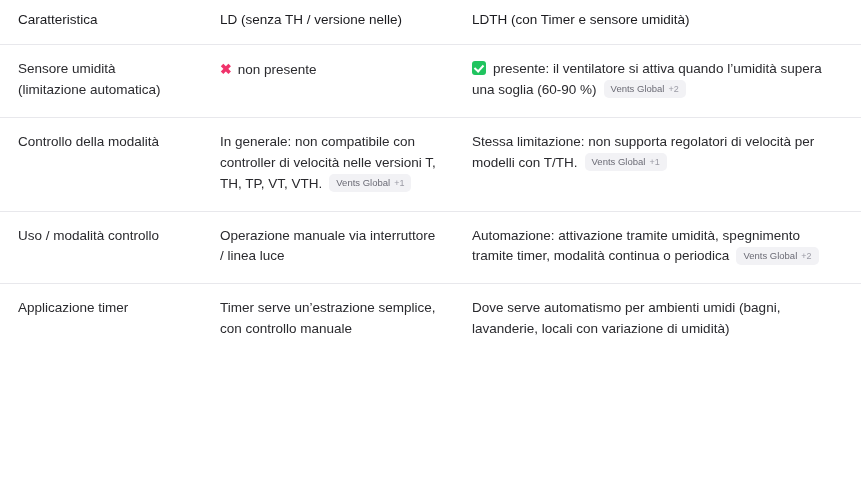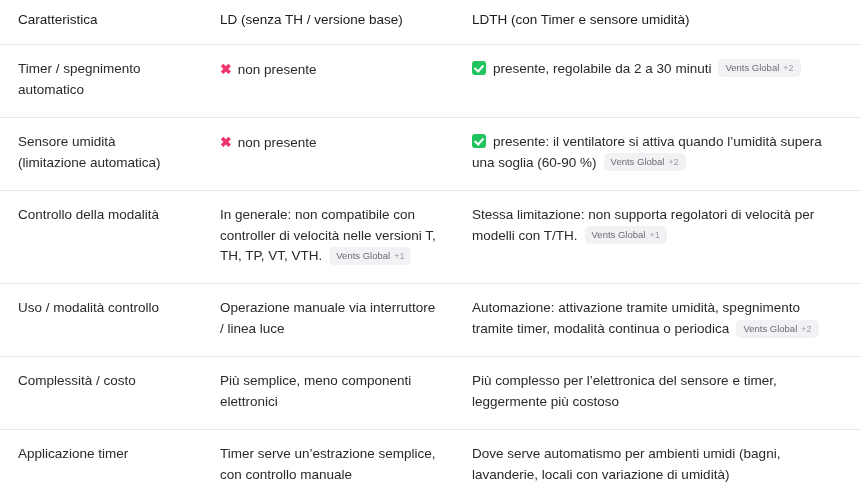--- a/index.html
+++ b/index.html
@@ -102,38 +102,26 @@
 
 <table class="cmp">
   <colgroup>
     <col class="c1">
     <col class="c2">
     <col class="c3">
   </colgroup>
   <thead>
     <tr>
       <th>Caratteristica</th>
-      <th>LD (senza TH / versione base)</th>
+      <th>LD (senza TH / versione nelle)</th>
       <th>LDTH (con Timer e sensore umidità)</th>
     </tr>
   </thead>
   <tbody>
 
-    <tr>
-      <td>
-        <span class="cell-line">Timer / spegnimento</span>
-        <span class="cell-line">automatico</span>
-      </td>
-      <td>
-        <span class="icon-x">✖</span><span class="text-inline">non presente</span>
-      </td>
-      <td>
-        <span class="icon-check"></span><span class="text-inline">presente, regolabile da 2 a 30 minuti</span><span class="cite"><span>Vents Global</span><span class="plus">+2</span></span>
-      </td>
-    </tr>
 
     <tr>
       <td>
         <span class="cell-line">Sensore umidità</span>
         <span class="cell-line">(limitazione automatica)</span>
       </td>
       <td>
         <span class="icon-x">✖</span><span class="text-inline">non presente</span>
       </td>
       <td>
@@ -158,31 +146,20 @@
         <span class="cell-line">Uso / modalità controllo</span>
       </td>
       <td>
         <span class="text-inline">Operazione manuale via interruttore / linea luce</span>
       </td>
       <td>
         <span class="text-inline">Automazione: attivazione tramite umidità, spegnimento tramite timer, modalità continua o periodica</span><span class="cite"><span>Vents Global</span><span class="plus">+2</span></span>
       </td>
     </tr>
 
-    <tr>
-      <td>
-        <span class="cell-line">Complessità / costo</span>
-      </td>
-      <td>
-        <span class="text-inline">Più semplice, meno componenti elettronici</span>
-      </td>
-      <td>
-        <span class="text-inline">Più complesso per l’elettronica del sensore e timer, leggermente più costoso</span>
-      </td>
-    </tr>
 
     <tr>
       <td>
         <span class="cell-line">Applicazione timer</span>
       </td>
       <td>
         <span class="text-inline">Timer serve un’estrazione semplice, con controllo manuale</span>
       </td>
       <td>
         <span class="text-inline">Dove serve automatismo per ambienti umidi (bagni, lavanderie, locali con variazione di umidità)</span>

